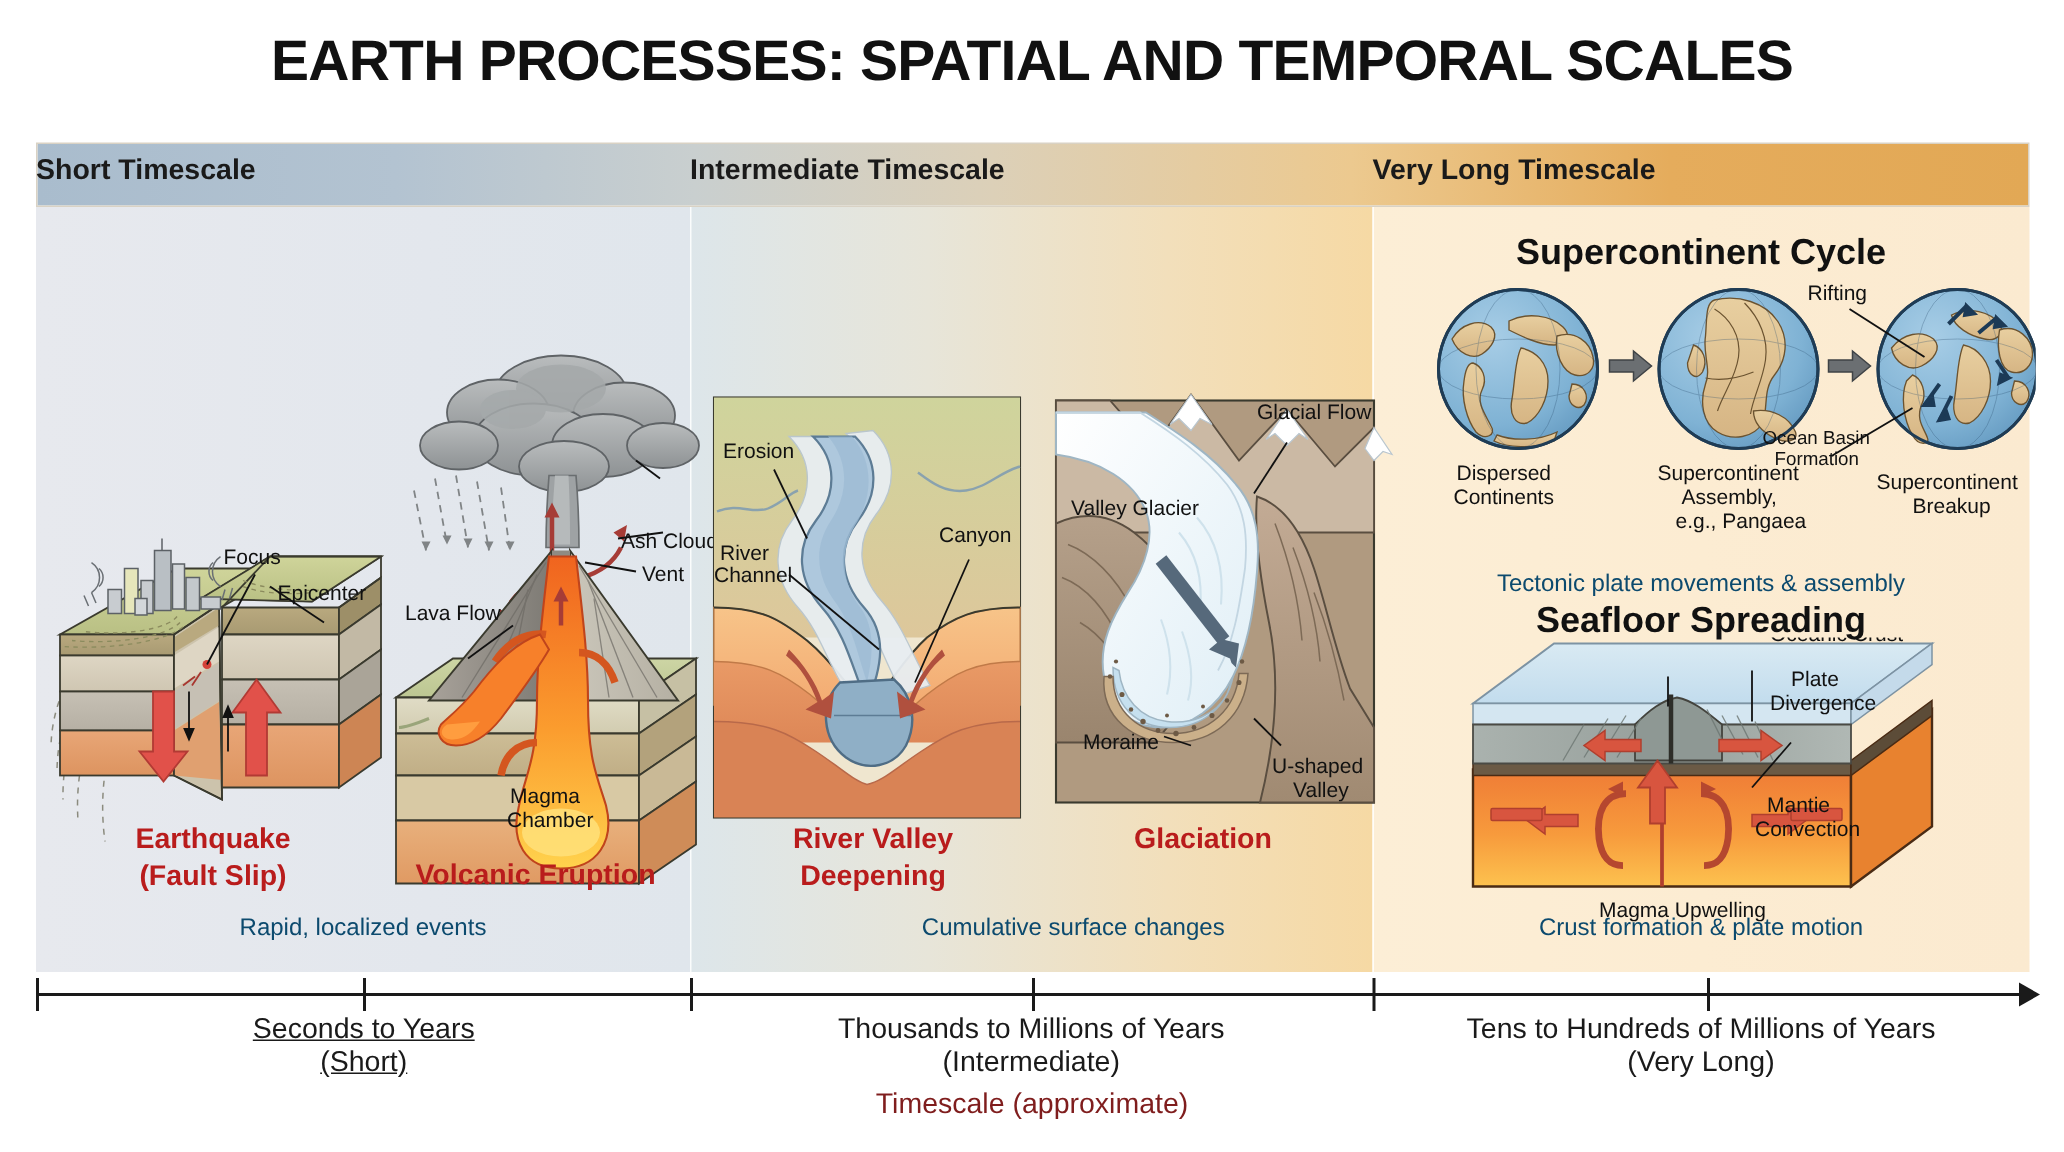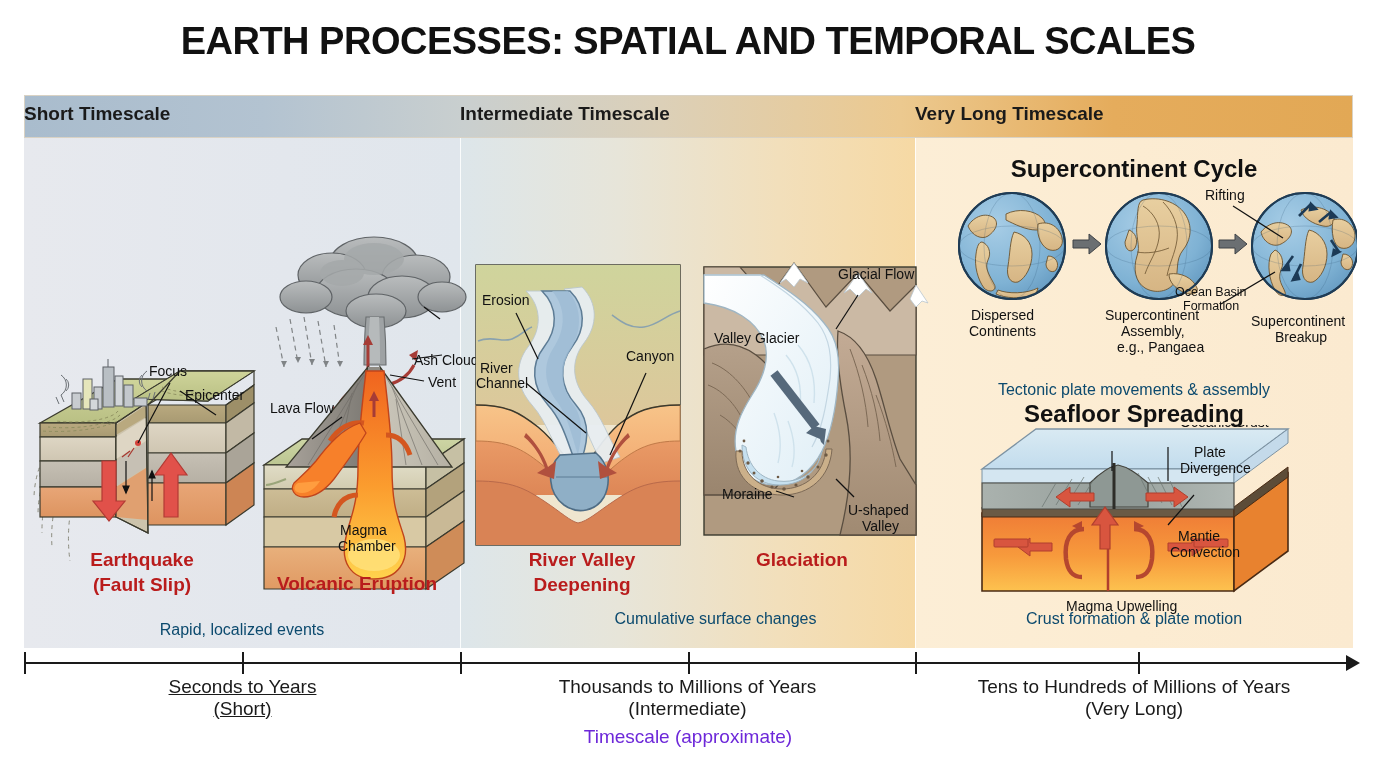--- a/index.html
+++ b/index.html
@@ -56,21 +56,21 @@
     width:0;height:0;border-left:14px solid #1a1a1a;
     border-top:8px solid transparent;border-bottom:8px solid transparent;
   }
   .tick{position:absolute;top:652px;width:2px;height:22px;background:#1a1a1a;}
 
   .axis-label{
     position:absolute;text-align:center;font-size:19px;color:#1a1a1a;line-height:22px;
   }
   .axis-title{
     position:absolute;left:0;top:726px;width:1376px;text-align:center;
-    font-size:19px;color:#6d28d9;
+    font-size:19px;color:#7f1d1d;
   }
 
   
   .proc-name{
     position:absolute;text-align:center;font-size:19px;font-weight:bold;
     color:#b91c1c;line-height:25px;
   }
   .group-caption{
     position:absolute;text-align:center;font-size:16px;color:#0c4a6e;
   }
@@ -758,21 +758,21 @@
       <span>(Fault Slip)</span>
     </div>
     <div class="proc-name" style="left:218px;top:476px;width:230px;">Volcanic Eruption</div>
 
     <div class="proc-name" style="left:448px;top:452px;width:220px;">
       <span>River Valley</span><br>
       <span>Deepening</span>
     </div>
     <div class="proc-name" style="left:668px;top:452px;width:220px;">Glaciation</div>
 
-    <div class="group-caption" style="left:0;top:515px;width:436px;margin-top:11px;">Rapid, localized events</div>
+    <div class="group-caption" style="left:0;top:515px;width:436px;">Rapid, localized events</div>
     <div class="group-caption" style="left:436px;top:515px;width:455px;padding-left:28px;">Cumulative surface changes</div>
     <div class="group-caption" style="left:891px;top:515px;width:438px;">Crust formation &amp; plate motion</div>
   </div>
 
   <div class="axis-line"></div>
   <div class="axis-arrow"></div>
   <div class="tick" style="left:24px;"></div>
   <div class="tick" style="left:242px;"></div>
   <div class="tick" style="left:460px;"></div>
   <div class="tick" style="left:688px;"></div>

